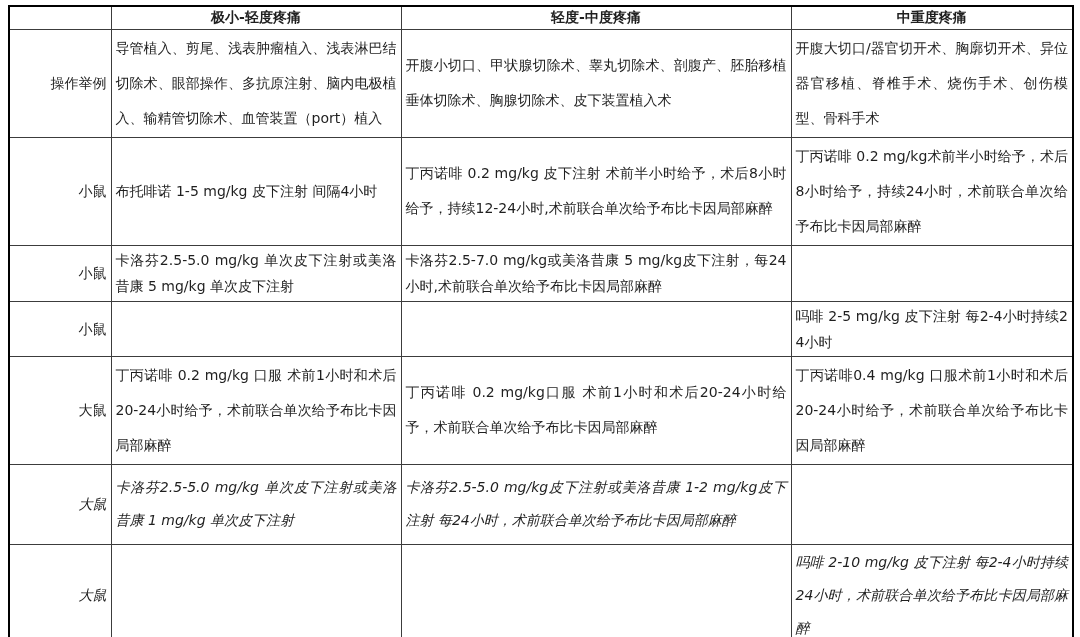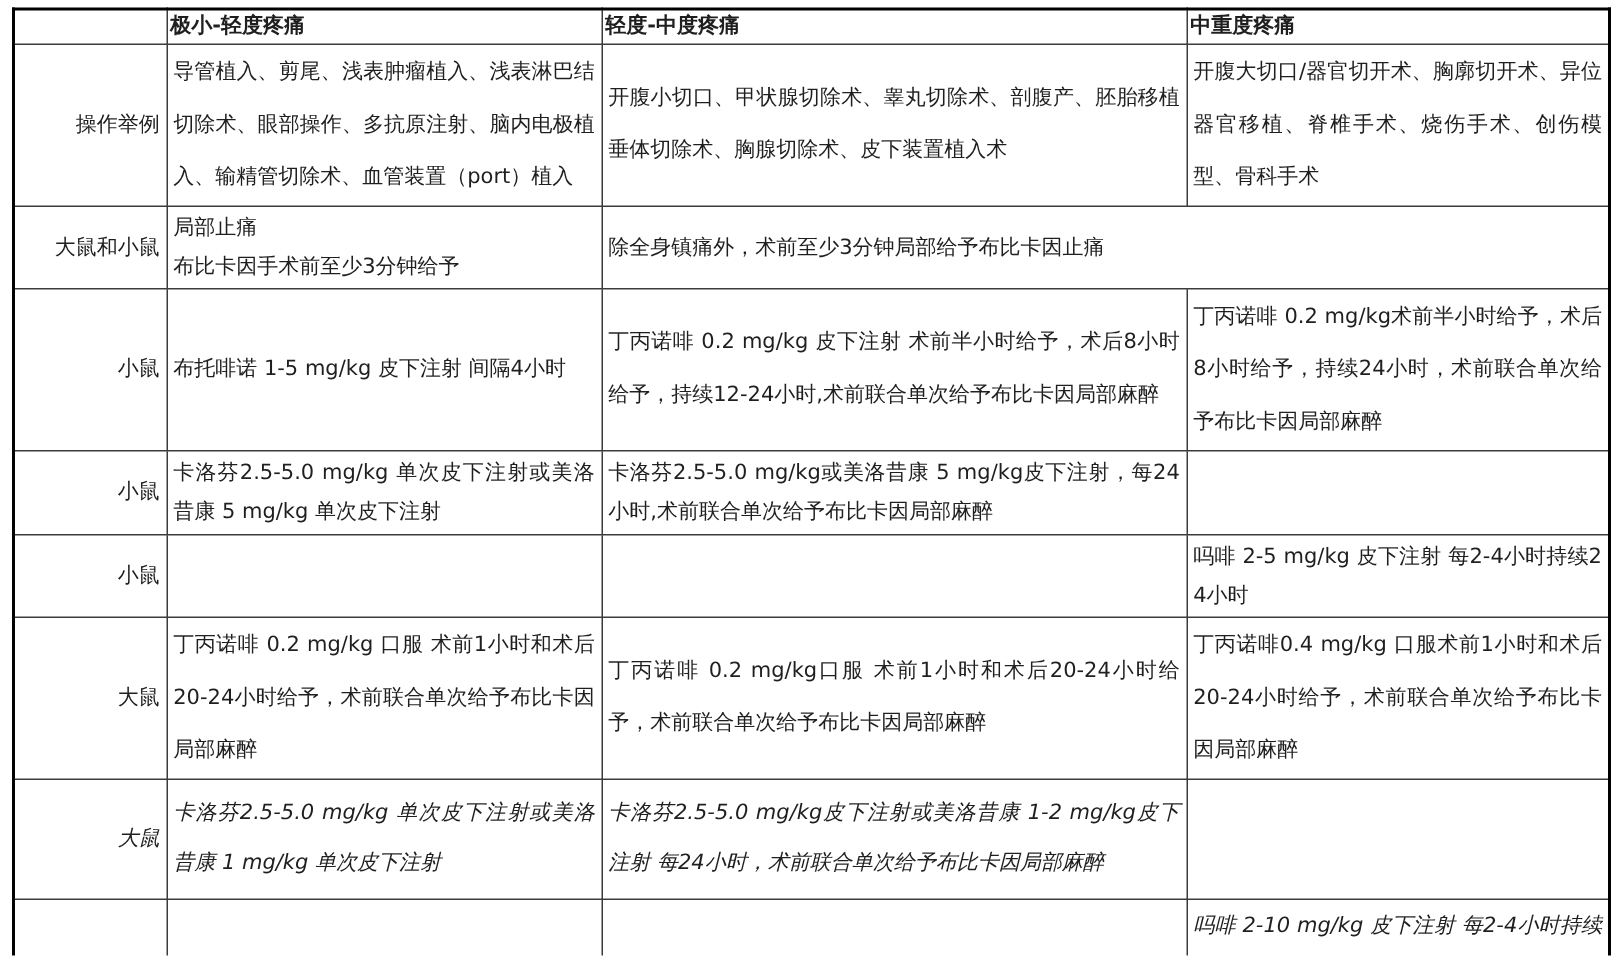--- a/index.html
+++ b/index.html
@@ -35,20 +35,21 @@
     padding: 1px 4px;
     font-size: 14px;
     font-weight: normal;
     vertical-align: middle;
     text-align: left;
     word-break: break-all;
     overflow: hidden;
   }
   tr.hdr { height: 23px; }
   tr.hdr th {
+    text-align: center;
     font-weight: bold;
     line-height: 1.4;
     padding: 1px 2px;
   }
   td.rowlabel {
     text-align: right;
     word-break: keep-all;
   }
   .cell-text { text-align: justify; }
 
@@ -85,40 +86,32 @@
       <th>中重度疼痛</th>
     </tr>
 
     <tr class="r-examples lh-tall">
       <td class="rowlabel">操作举例</td>
       <td class="cell-text">导管植入、剪尾、浅表肿瘤植入、浅表淋巴结切除术、眼部操作、多抗原注射、脑内电极植入、输精管切除术、血管装置（port）植入</td>
       <td class="cell-text">开腹小切口、甲状腺切除术、睾丸切除术、剖腹产、胚胎移植 垂体切除术、胸腺切除术、皮下装置植入术</td>
       <td class="cell-text">开腹大切口/器官切开术、胸廓切开术、异位器官移植、脊椎手术、烧伤手术、创伤模型、骨科手术</td>
     </tr>
 
-    <tr class="r-local lh-tight">
-      <td class="rowlabel">大鼠和小鼠</td>
-      <td>
-        <div class="cell-text">局部止痛</div>
-        <div class="cell-text">布比卡因手术前至少3分钟给予</div>
-      </td>
-      <td class="cell-text" colspan="2">除全身镇痛外，术前至少3分钟局部给予布比卡因止痛</td>
-    </tr>
 
     <tr class="r-mouse-bup lh-tall">
       <td class="rowlabel">小鼠</td>
       <td class="cell-text">布托啡诺 1-5 mg/kg 皮下注射 间隔4小时</td>
       <td class="cell-text">丁丙诺啡 0.2 mg/kg 皮下注射 术前半小时给予，术后8小时给予，持续12-24小时,术前联合单次给予布比卡因局部麻醉</td>
       <td class="cell-text">丁丙诺啡 0.2 mg/kg术前半小时给予，术后8小时给予，持续24小时，术前联合单次给予布比卡因局部麻醉</td>
     </tr>
 
     <tr class="r-mouse-car lh-tight">
       <td class="rowlabel">小鼠</td>
       <td class="cell-text">卡洛芬2.5-5.0 mg/kg 单次皮下注射或美洛昔康 5 mg/kg 单次皮下注射</td>
-      <td class="cell-text">卡洛芬2.5-5.0 mg/kg或美洛昔康 5 mg/kg皮下注射，每24小时,术前联合单次给予布比卡因局部麻醉</td>
+      <td class="cell-text">卡洛芬2.5-7.0 mg/kg或美洛昔康 5 mg/kg皮下注射，每24小时,术前联合单次给予布比卡因局部麻醉</td>
       <td></td>
     </tr>
 
     <tr class="r-mouse-mor lh-tight">
       <td class="rowlabel">小鼠</td>
       <td></td>
       <td></td>
       <td class="cell-text">吗啡 2-5 mg/kg 皮下注射 每2-4小时持续24小时</td>
     </tr>
 

